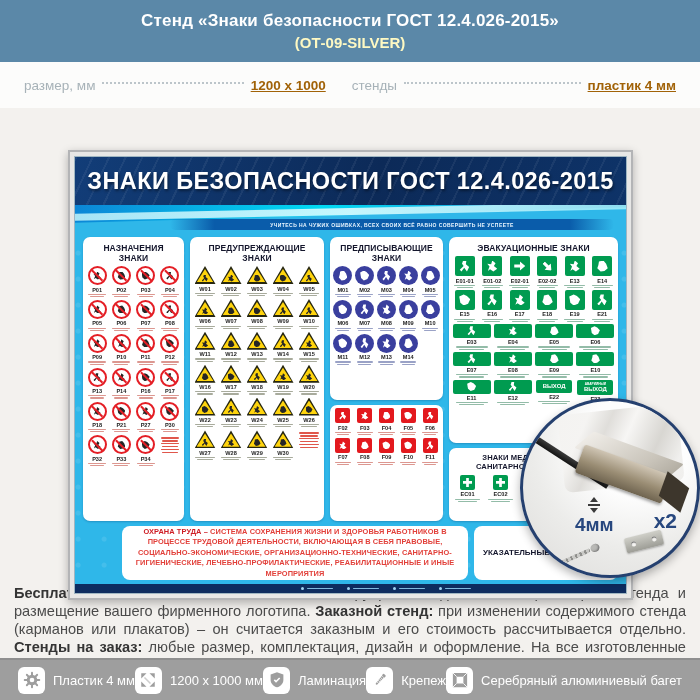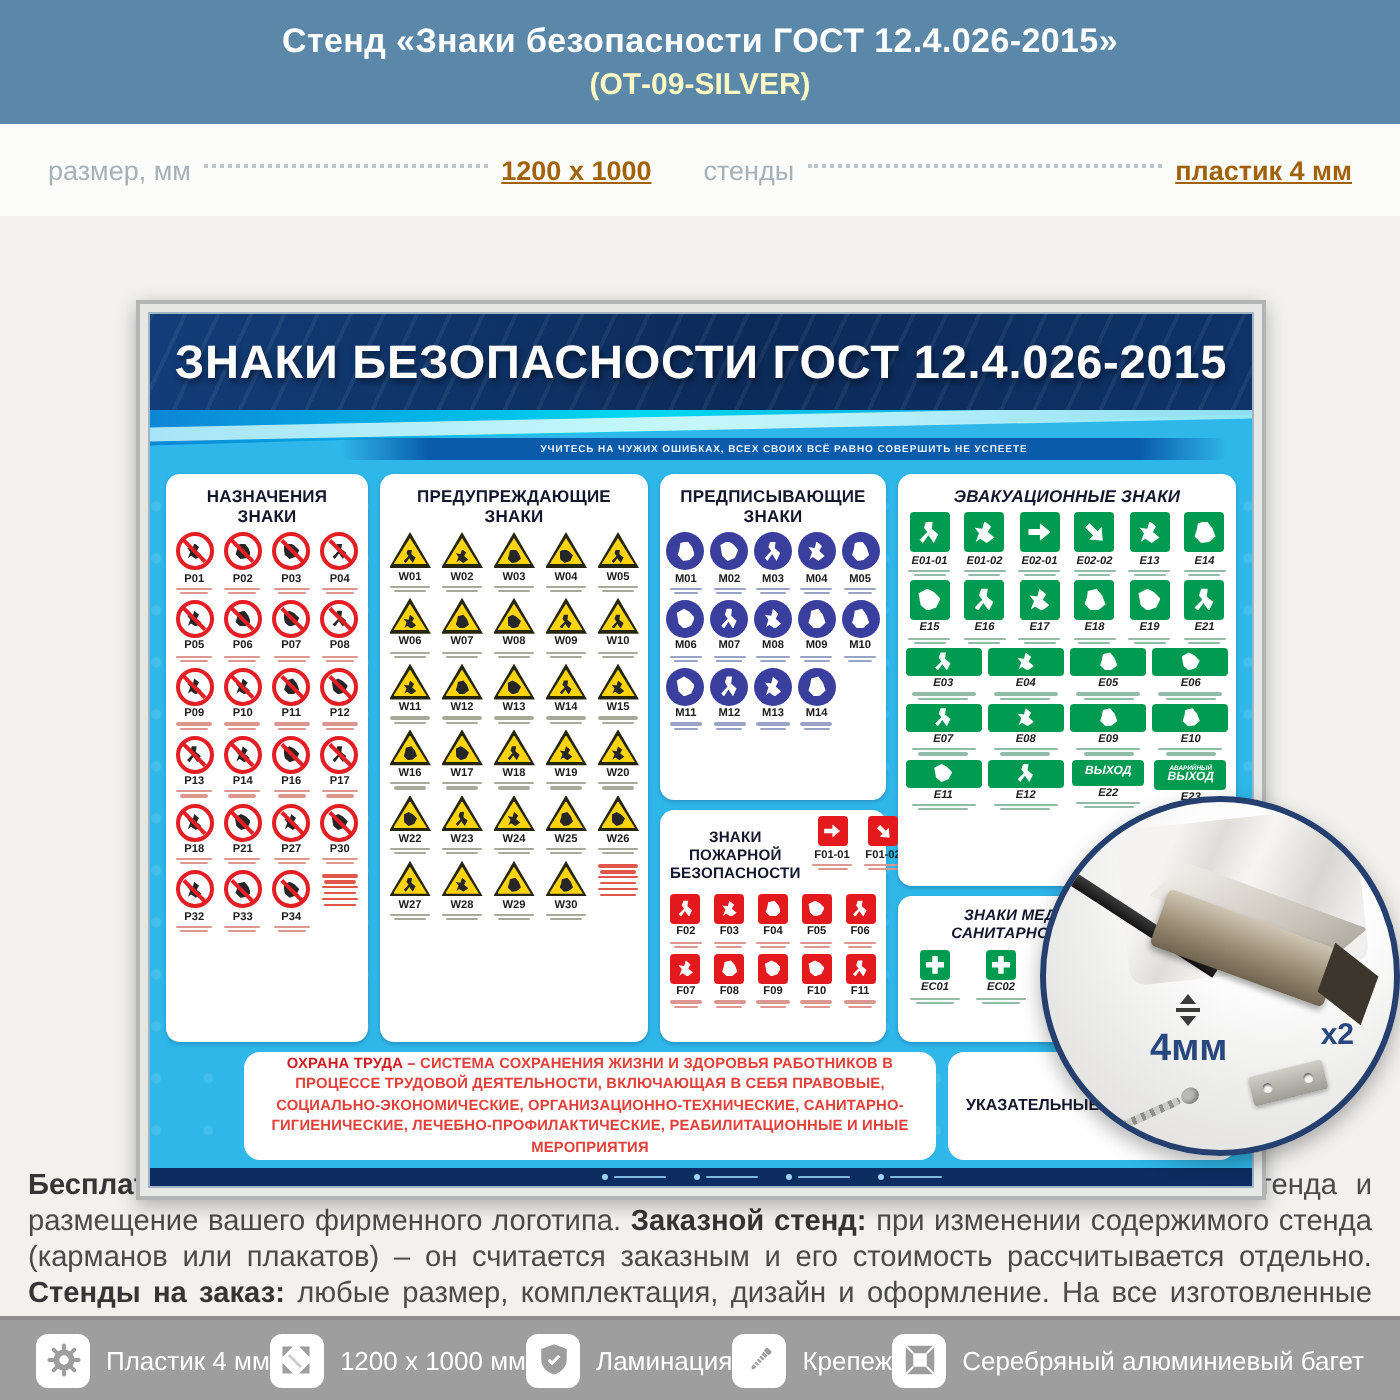--- a/index.html
+++ b/index.html
@@ -43,21 +43,21 @@
       background:linear-gradient(90deg,#bff4fb,#e8fdff 50%,#9feef8); transform:skewY(-1.2deg); opacity:.85; }
   .motto-band { position:absolute; left:95px; right:12px; bottom:1px; height:11px; border-radius:5px;
       background:linear-gradient(90deg, rgba(10,90,170,0), #0a5caa 10%, #0a5caa 90%, rgba(10,90,170,0));
       display:flex; align-items:center; justify-content:center; }
   .motto-text { color:#eaf6ff; font-size:5px; font-weight:bold; letter-spacing:.45px; white-space:nowrap; }
 
   .stand-body { flex:1; padding:6px 8px 4px; display:flex; flex-direction:column; gap:5px;
       background:radial-gradient(circle at 12% 85%, rgba(255,255,255,.10) 0 2px, transparent 3px) 0 0/26px 26px, #2fb7e9; }
   .cols-row { display:flex; gap:6px; flex:1; min-height:0; }
   .colu { display:flex; flex-direction:column; gap:5px; min-height:0; }
-  .c1 { width:101px; } .c2 { width:134px;justify-content:center; } .c3 { width:113px; } .c4 { flex:1;font-style:italic; }
+  .c1 { width:101px; } .c2 { width:134px;justify-content:center; } .c3 { width:113px; } .c4 { flex:1; }
 
   .card { background:#fff; border-radius:7px; padding:3px 3px 2px; box-shadow:0 1px 2px rgba(0,40,90,.25); }
   .full { flex:1; }
   .card-title { font-size:8.5px; font-weight:bold; color:#14162c; text-align:center; line-height:1.18;
                 margin:3px 2px 3px; letter-spacing:.1px; }
 
   .sign-grid { display:grid; gap:3px 2px; justify-items:center; align-content:start; }
   .g4 { grid-template-columns:repeat(4,1fr); } .g5 { grid-template-columns:repeat(5,1fr); }
   .g6 { grid-template-columns:repeat(6,1fr); } .g2 { grid-template-columns:repeat(2,1fr); }
   .sign-cell { display:flex; flex-direction:column; align-items:center; width:100%; }
@@ -146,21 +146,21 @@
       transform:rotate(20deg); border-radius:3px; box-shadow:0 2px 3px rgba(0,0,0,.35); }
   .dc-top { position:absolute; left:58px; top:44px; width:96px; height:22px;
       background:linear-gradient(100deg,#efece7,#c9c4ba 70%,#b1aca1); transform:rotate(20deg) skewX(-30deg); border-radius:2px; }
   .dc-side { position:absolute; left:138px; top:78px; width:26px; height:26px; background:#3d362c; transform:rotate(20deg) skewY(18deg); }
   .dc-thick { position:absolute; left:16px; top:96px; display:flex; flex-direction:column; align-items:center;margin-left:36px; }
   .arr-v { display:flex; flex-direction:column; align-items:center; height:16px; justify-content:space-between; }
   .arr-v .a-up { width:0; height:0; border-left:4px solid transparent; border-right:4px solid transparent; border-bottom:5px solid #3a3a3a; }
   .arr-v .a-dn { width:0; height:0; border-left:4px solid transparent; border-right:4px solid transparent; border-top:5px solid #3a3a3a; }
   .arr-v .a-ln { width:12px; height:1.6px; background:#3a3a3a; margin:1px 0; }
   .thick-label { color:#27477e; font-weight:bold; font-size:19px; margin-top:1px; }
-  .qty-label { position:absolute; right:20px; top:108px; color:#27477e; font-weight:bold; font-size:15px; }
+  .qty-label { position:absolute; right:20px; top:108px; color:#27477e; font-weight:bold; font-size:21px; }
   .dc-screw { position:absolute; left:34px; bottom:16px; width:44px; height:8px; transform:rotate(-24deg); }
   .dc-screw .sh { position:absolute; left:0; top:2px; width:34px; height:4px; border-radius:2px;
       background:repeating-linear-gradient(90deg,#c9c9c6 0 3px,#8f8f8c 3px 5px); }
   .dc-screw .hd { position:absolute; right:0; top:0; width:9px; height:8px; border-radius:50%; background:#b9b9b6; box-shadow:inset -1px -1px 2px #777; }
   .dc-bracket { position:absolute; right:34px; bottom:26px; width:38px; height:15px; background:linear-gradient(#cfcfc8,#9d9d96);
       border-radius:2px; transform:rotate(-14deg); box-shadow:0 1px 2px rgba(0,0,0,.3); }
   .dc-bracket::before,.dc-bracket::after { content:""; position:absolute; top:5px; width:5px; height:5px; border-radius:50%;
       background:#f4f3f0; box-shadow:inset 0 1px 1px #666; }
   .dc-bracket::before { left:6px; } .dc-bracket::after { right:6px; }
 
@@ -983,45 +983,20 @@
                     </div>
                     <div class="code">M14</div>
                     <div class="caps">
                       <i class="cap"></i>
                       <i class="cap"></i>
                     </div>
                   </div>
                 </div>
             </div>
             <div class="card full">
-              <div class="fire-head">
-                <div class="card-title fire-title">ЗНАКИ ПОЖАРНОЙ БЕЗОПАСНОСТИ</div>
-                <div class="sign-grid g2 t-f">
-                    <div class="sign-cell">
-                      <div class="sg sg-f">
-                        <span class="pg pg-ar "></span>
-                      </div>
-                      <div class="code">F01-01</div>
-                      <div class="caps">
-                        <i class="cap"></i>
-                        <i class="cap"></i>
-                      </div>
-                    </div>
-                    <div class="sign-cell">
-                      <div class="sg sg-f">
-                        <span class="pg pg-ar r45"></span>
-                      </div>
-                      <div class="code">F01-02</div>
-                      <div class="caps">
-                        <i class="cap"></i>
-                        <i class="cap"></i>
-                      </div>
-                    </div>
-                  </div>
-              </div>
               <div class="sign-grid g5 t-f">
                   <div class="sign-cell">
                     <div class="sg sg-f">
                       <span class="pg v0"></span>
                     </div>
                     <div class="code">F02</div>
                     <div class="caps">
                       <i class="cap"></i>
                       <i class="cap"></i>
                     </div>

